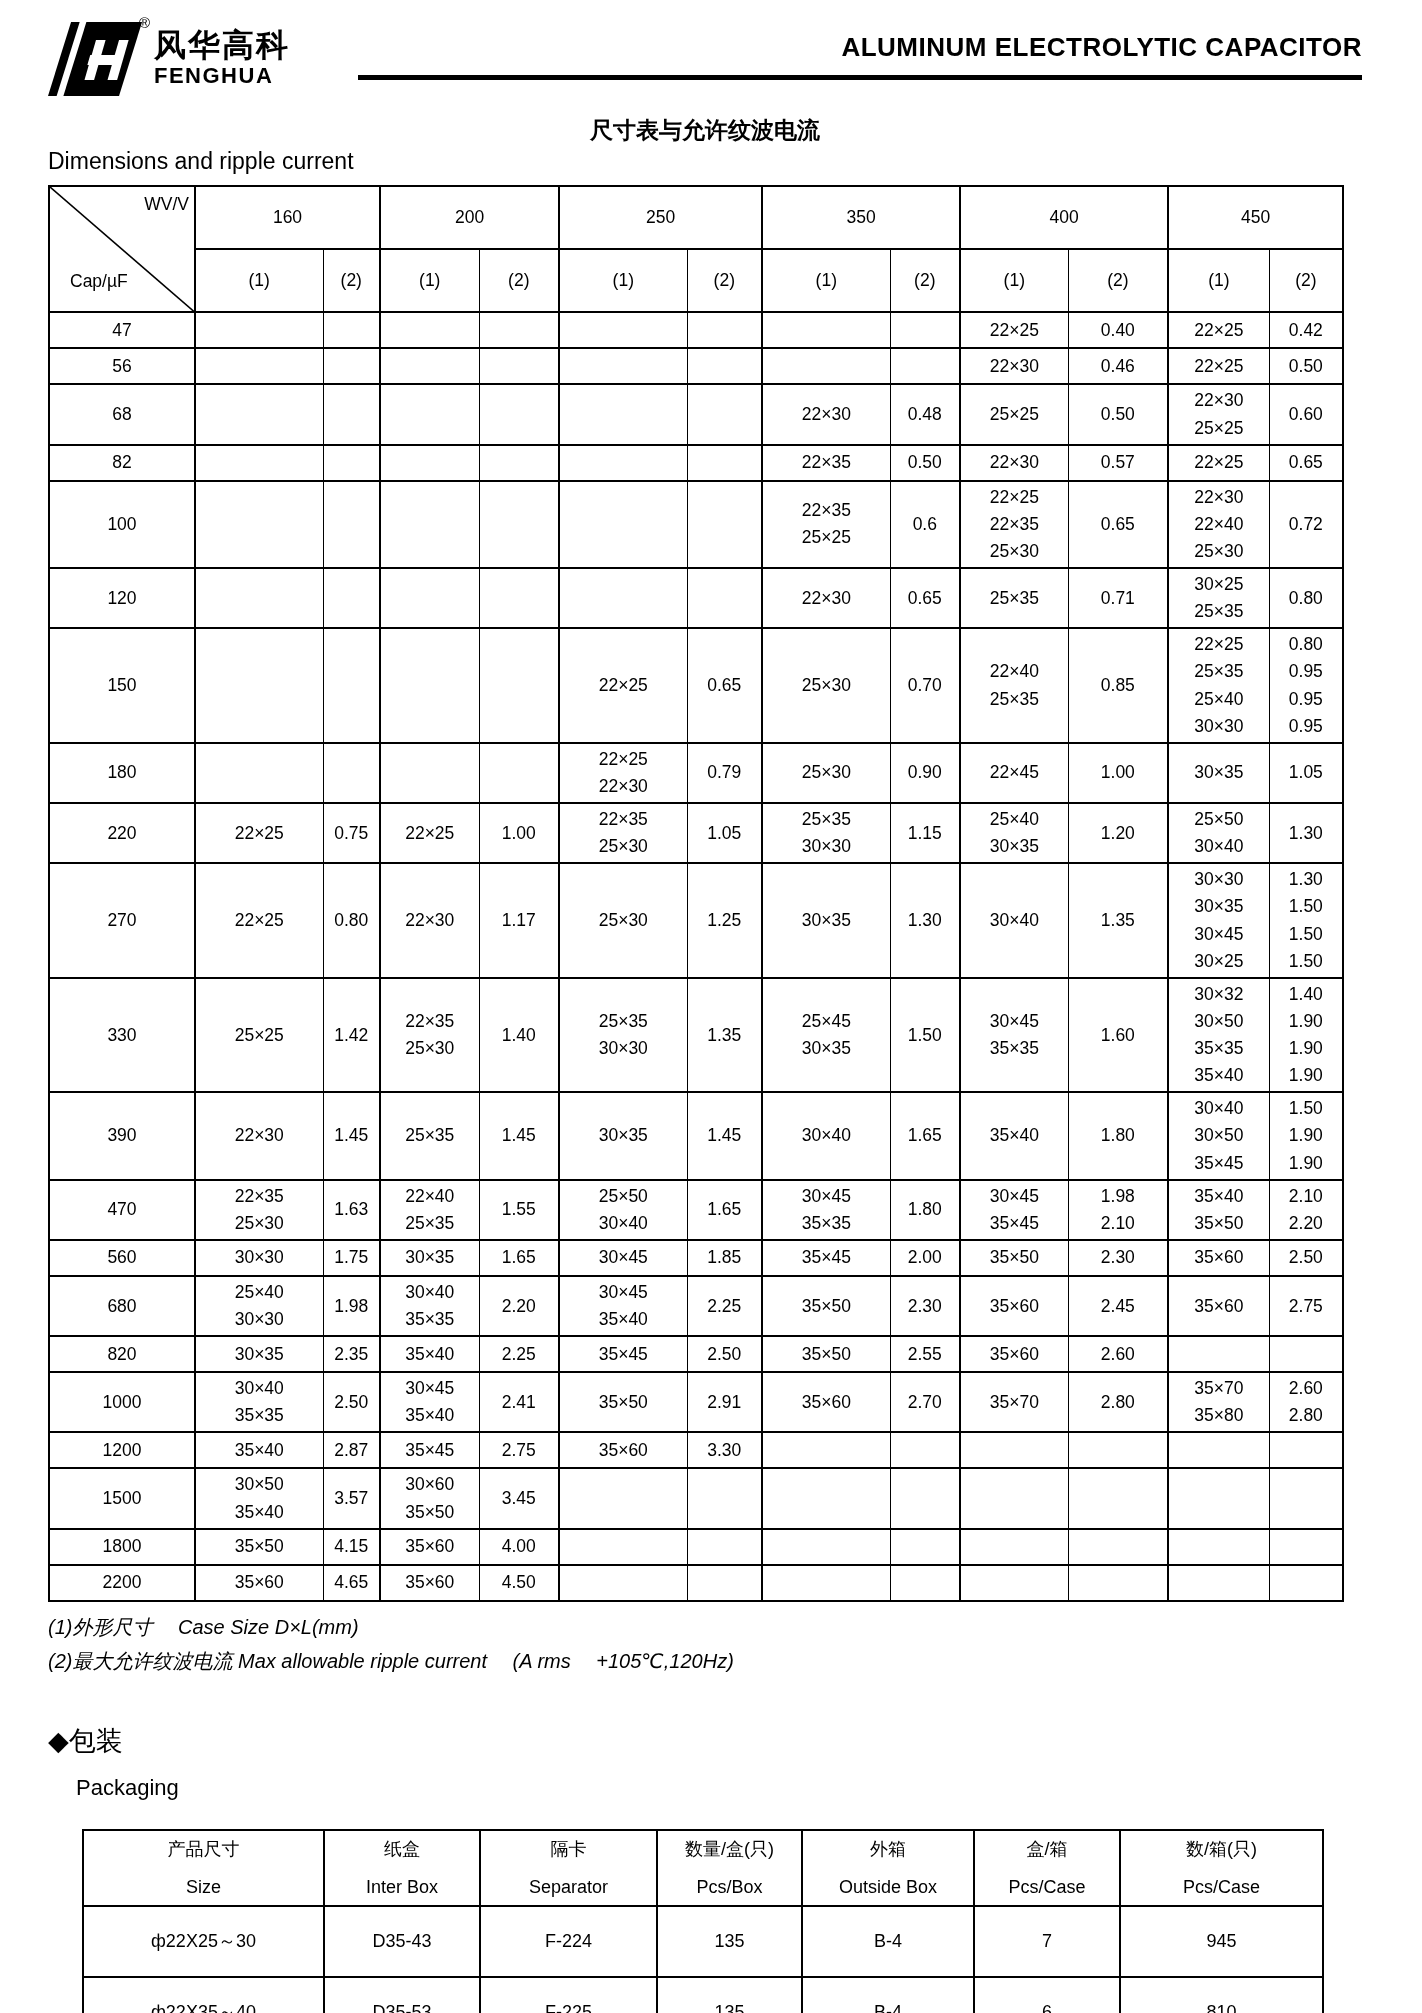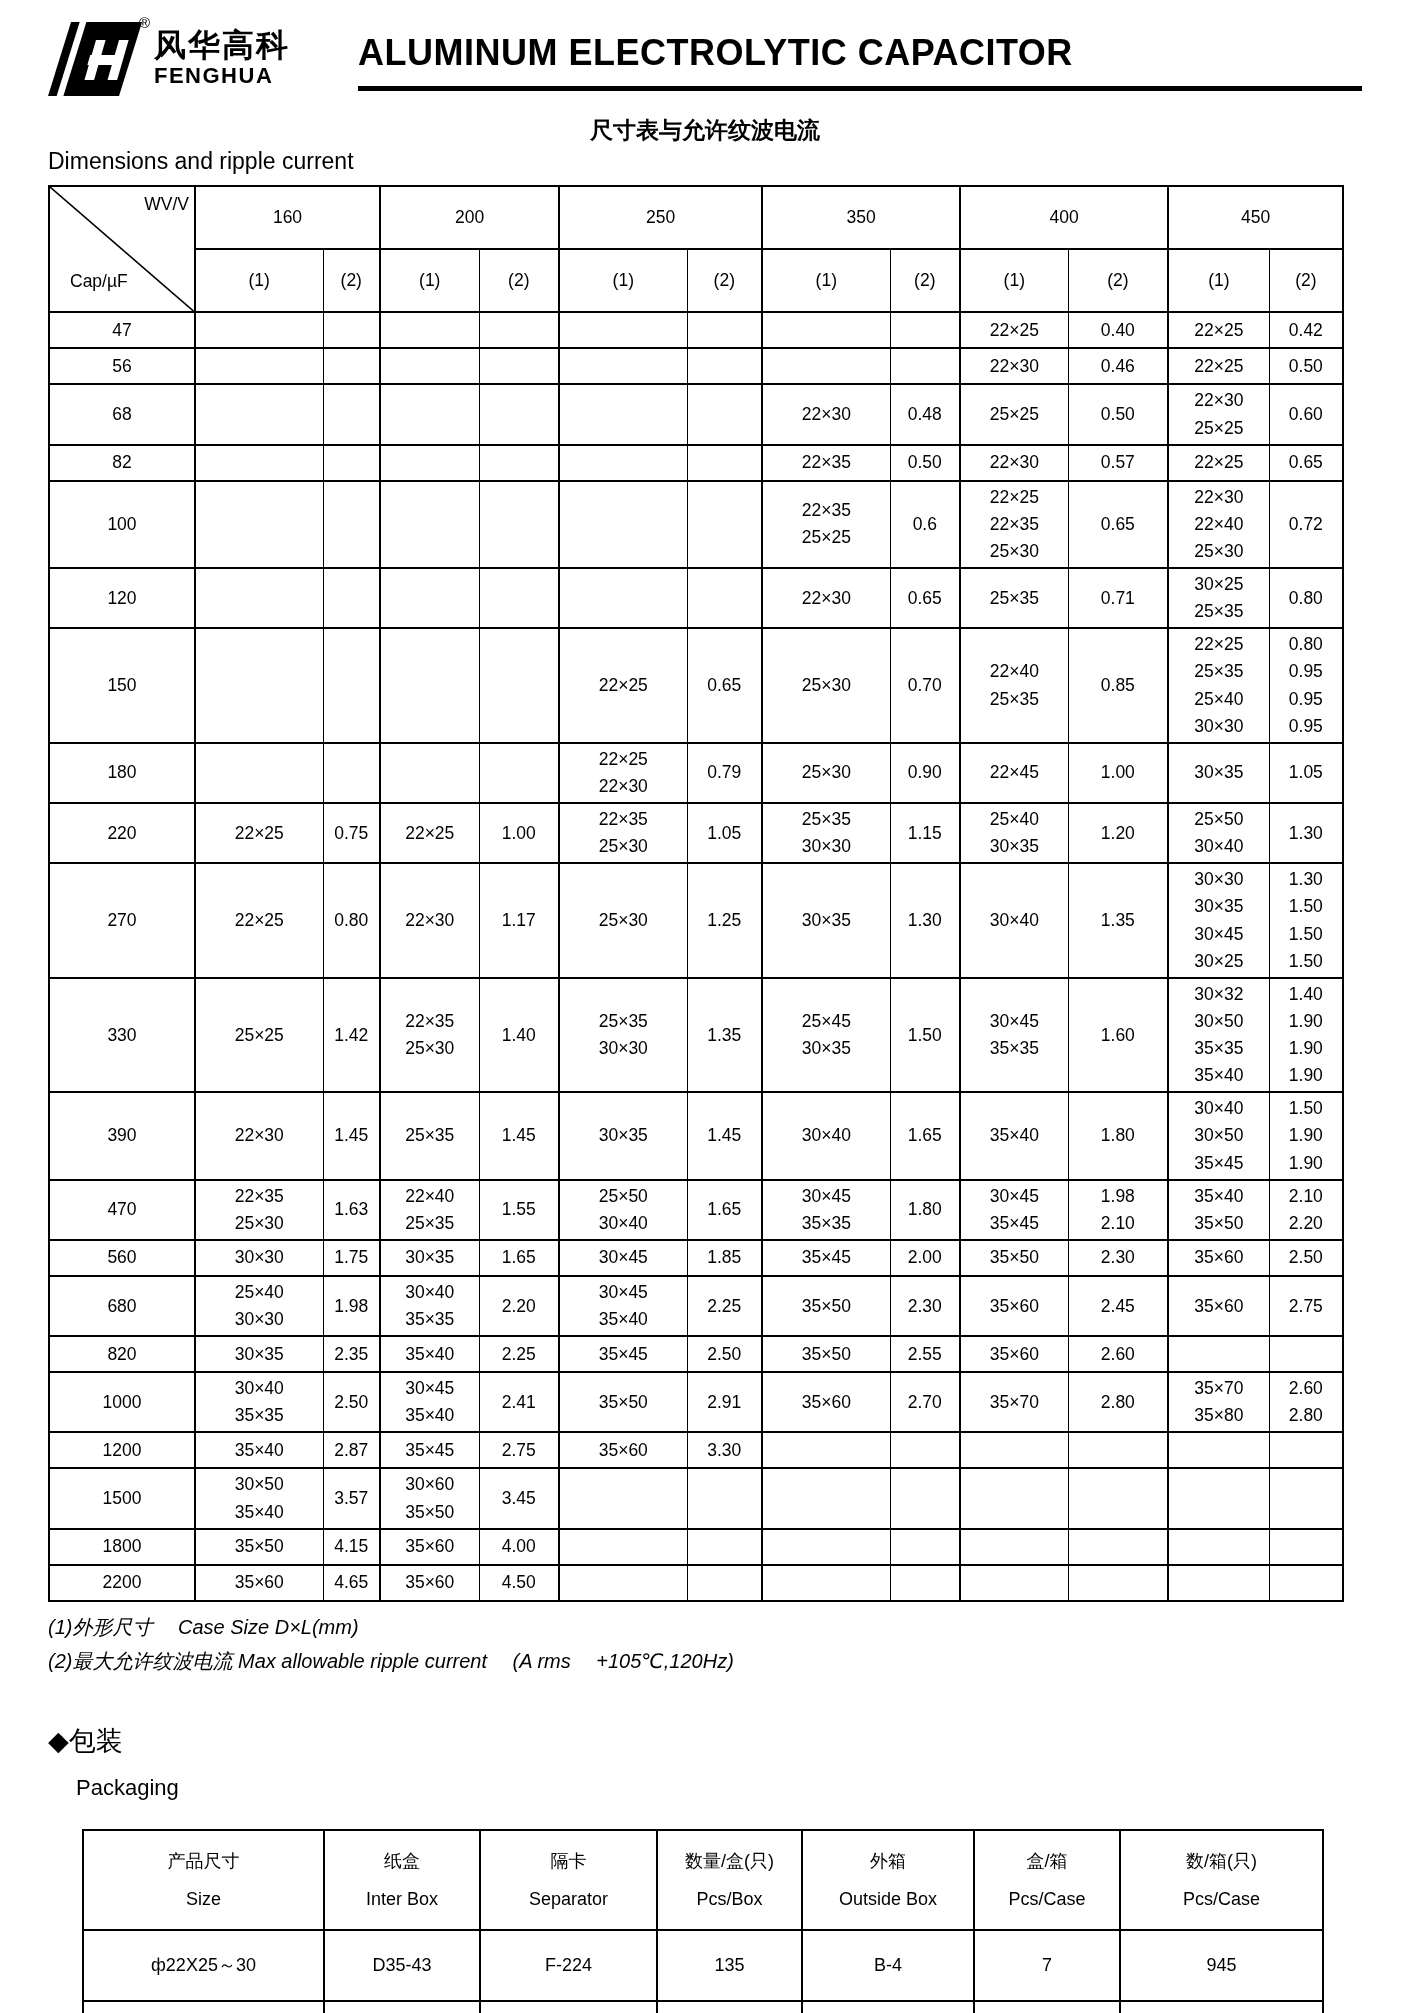--- a/index.html
+++ b/index.html
@@ -21,21 +21,21 @@
   
   .hdr { display: flex; align-items: flex-start; }
   .logo-block { flex: 0 0 310px; display: flex; align-items: flex-start; padding-top: 4px; }
   .logo-mark { position: relative; width: 96px; height: 84px; }
   .logo-mark svg { display: block; }
   .logo-reg { position: absolute; top: -2px; right: -6px; font-size: 15px; }
   .logo-text { margin-left: 10px; padding-top: 12px; }
   .logo-cn { font-size: 32px; font-weight: bold; letter-spacing: 2px; line-height: 1.1; }
   .logo-en { font-size: 22px; font-weight: bold; letter-spacing: 1.5px; line-height: 1.2; }
   .hdr-right { flex: 1 1 auto; padding-top: 20px; }
-  .hdr-title { font-size: 36px; font-weight: bold; letter-spacing: 0.5px; }
+  .hdr-title { font-size: 26px; font-weight: bold; text-align: right; letter-spacing: 0.5px; }
   .hdr-rule { height: 5px; background: #000; margin-top: 12px; }
 
   
   .sec-title { margin-top: 16px; }
   .sec-title .cn { font-size: 23px; font-weight: bold; line-height: 1.3; text-align: center; }
   .sec-title .en { font-size: 23px; line-height: 1.35; }
 
   
   #dim-table {
     border-collapse: collapse;
@@ -83,21 +83,21 @@
     border: 2.5px solid #000;
   }
   #pack-table th, #pack-table td {
     border: 2.2px solid #000;
     text-align: center;
     vertical-align: middle;
     font-size: 18px;
     font-weight: normal;
     padding: 2px;
   }
-  #pack-table thead th { height: 100px; }
+  #pack-table thead th { height: 76px; }
   #pack-table thead th .cn-line { margin-bottom: 16px; }
   #pack-table tbody td { height: 71px; }
 </style>
 </head>
 <body>
 
 <div class="page">
   <div class="content">
 
     <div class="hdr">

